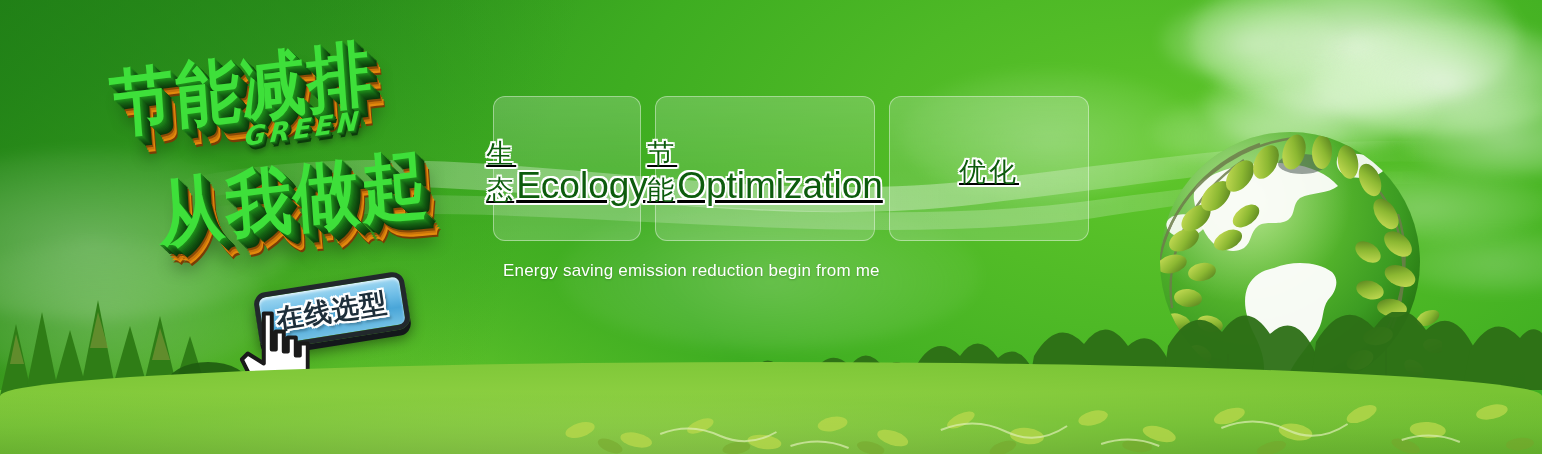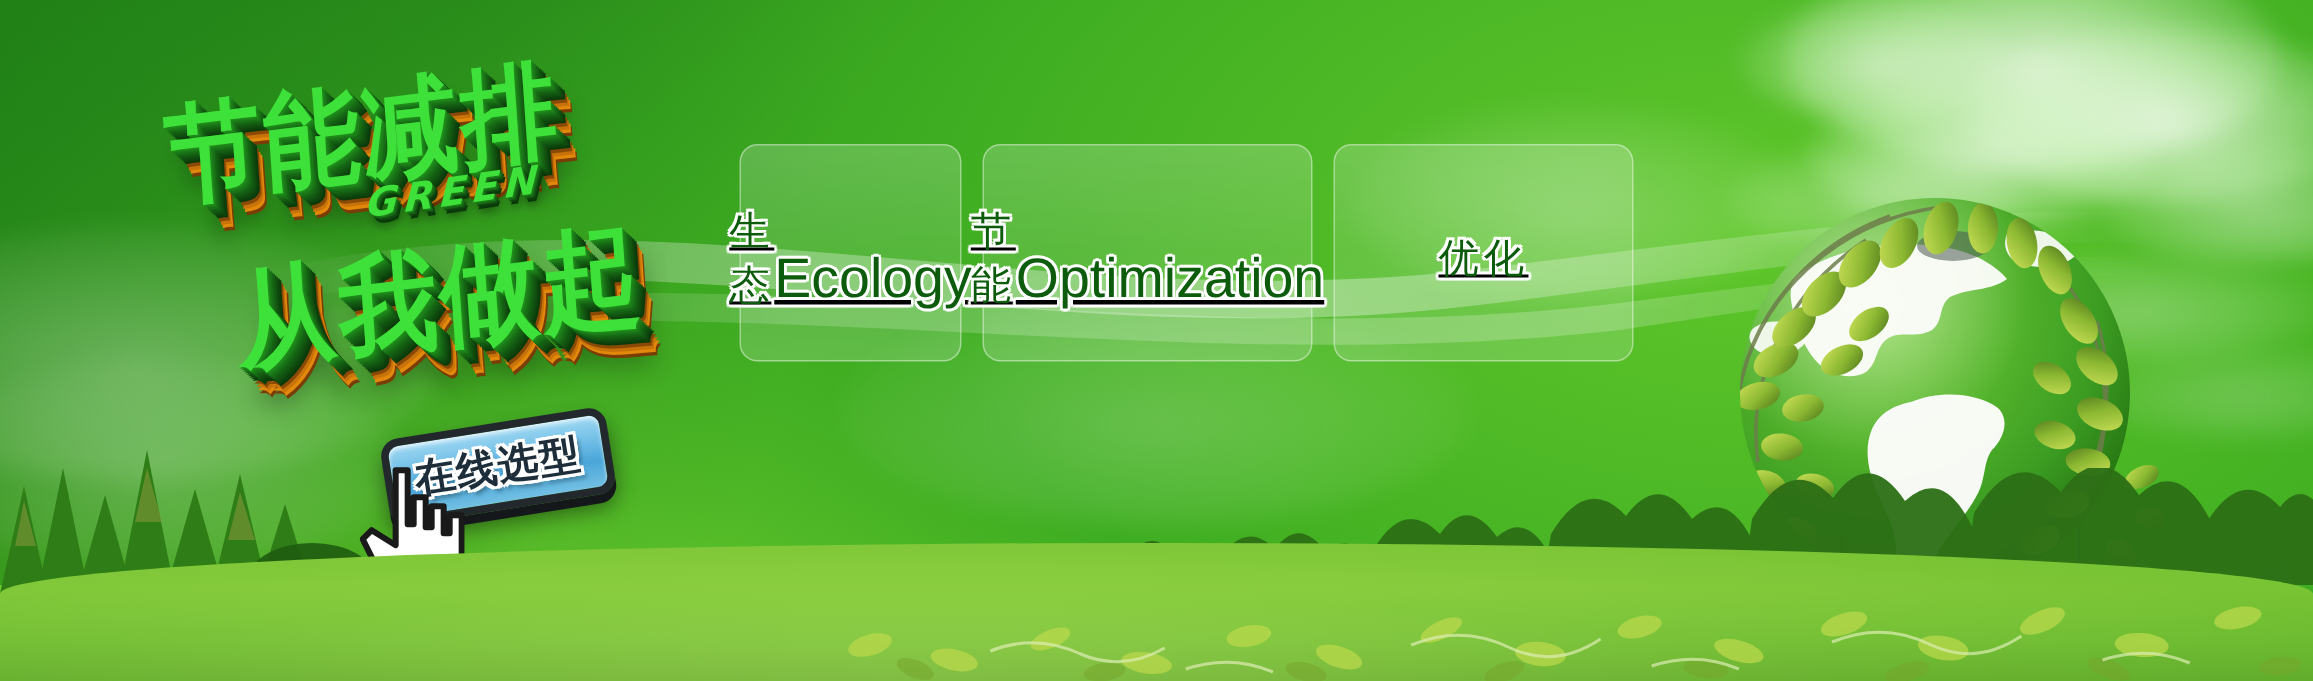--- a/index.html
+++ b/index.html
@@ -326,20 +326,21 @@
     </div>
     <div class="card card-2">
       <div class="card-cn">节能</div>
       <div class="card-en">Optimization</div>
     </div>
     <div class="card card-3">
       <div class="card-cn">优化</div>
     </div>
   </div>
 
+  <div class="tagline">Energy saving emission reduction begin from me</div>
 
   <div class="globe-wrap">
     <svg viewBox="0 0 300 312">
       <defs>
         <radialGradient id="gsphere" cx="36%" cy="30%" r="76%">
           <stop offset="0%" stop-color="#7ace3c"></stop>
           <stop offset="42%" stop-color="#55b52c"></stop>
           <stop offset="74%" stop-color="#3c9c22"></stop>
           <stop offset="100%" stop-color="#22700f"></stop>
         </radialGradient>

